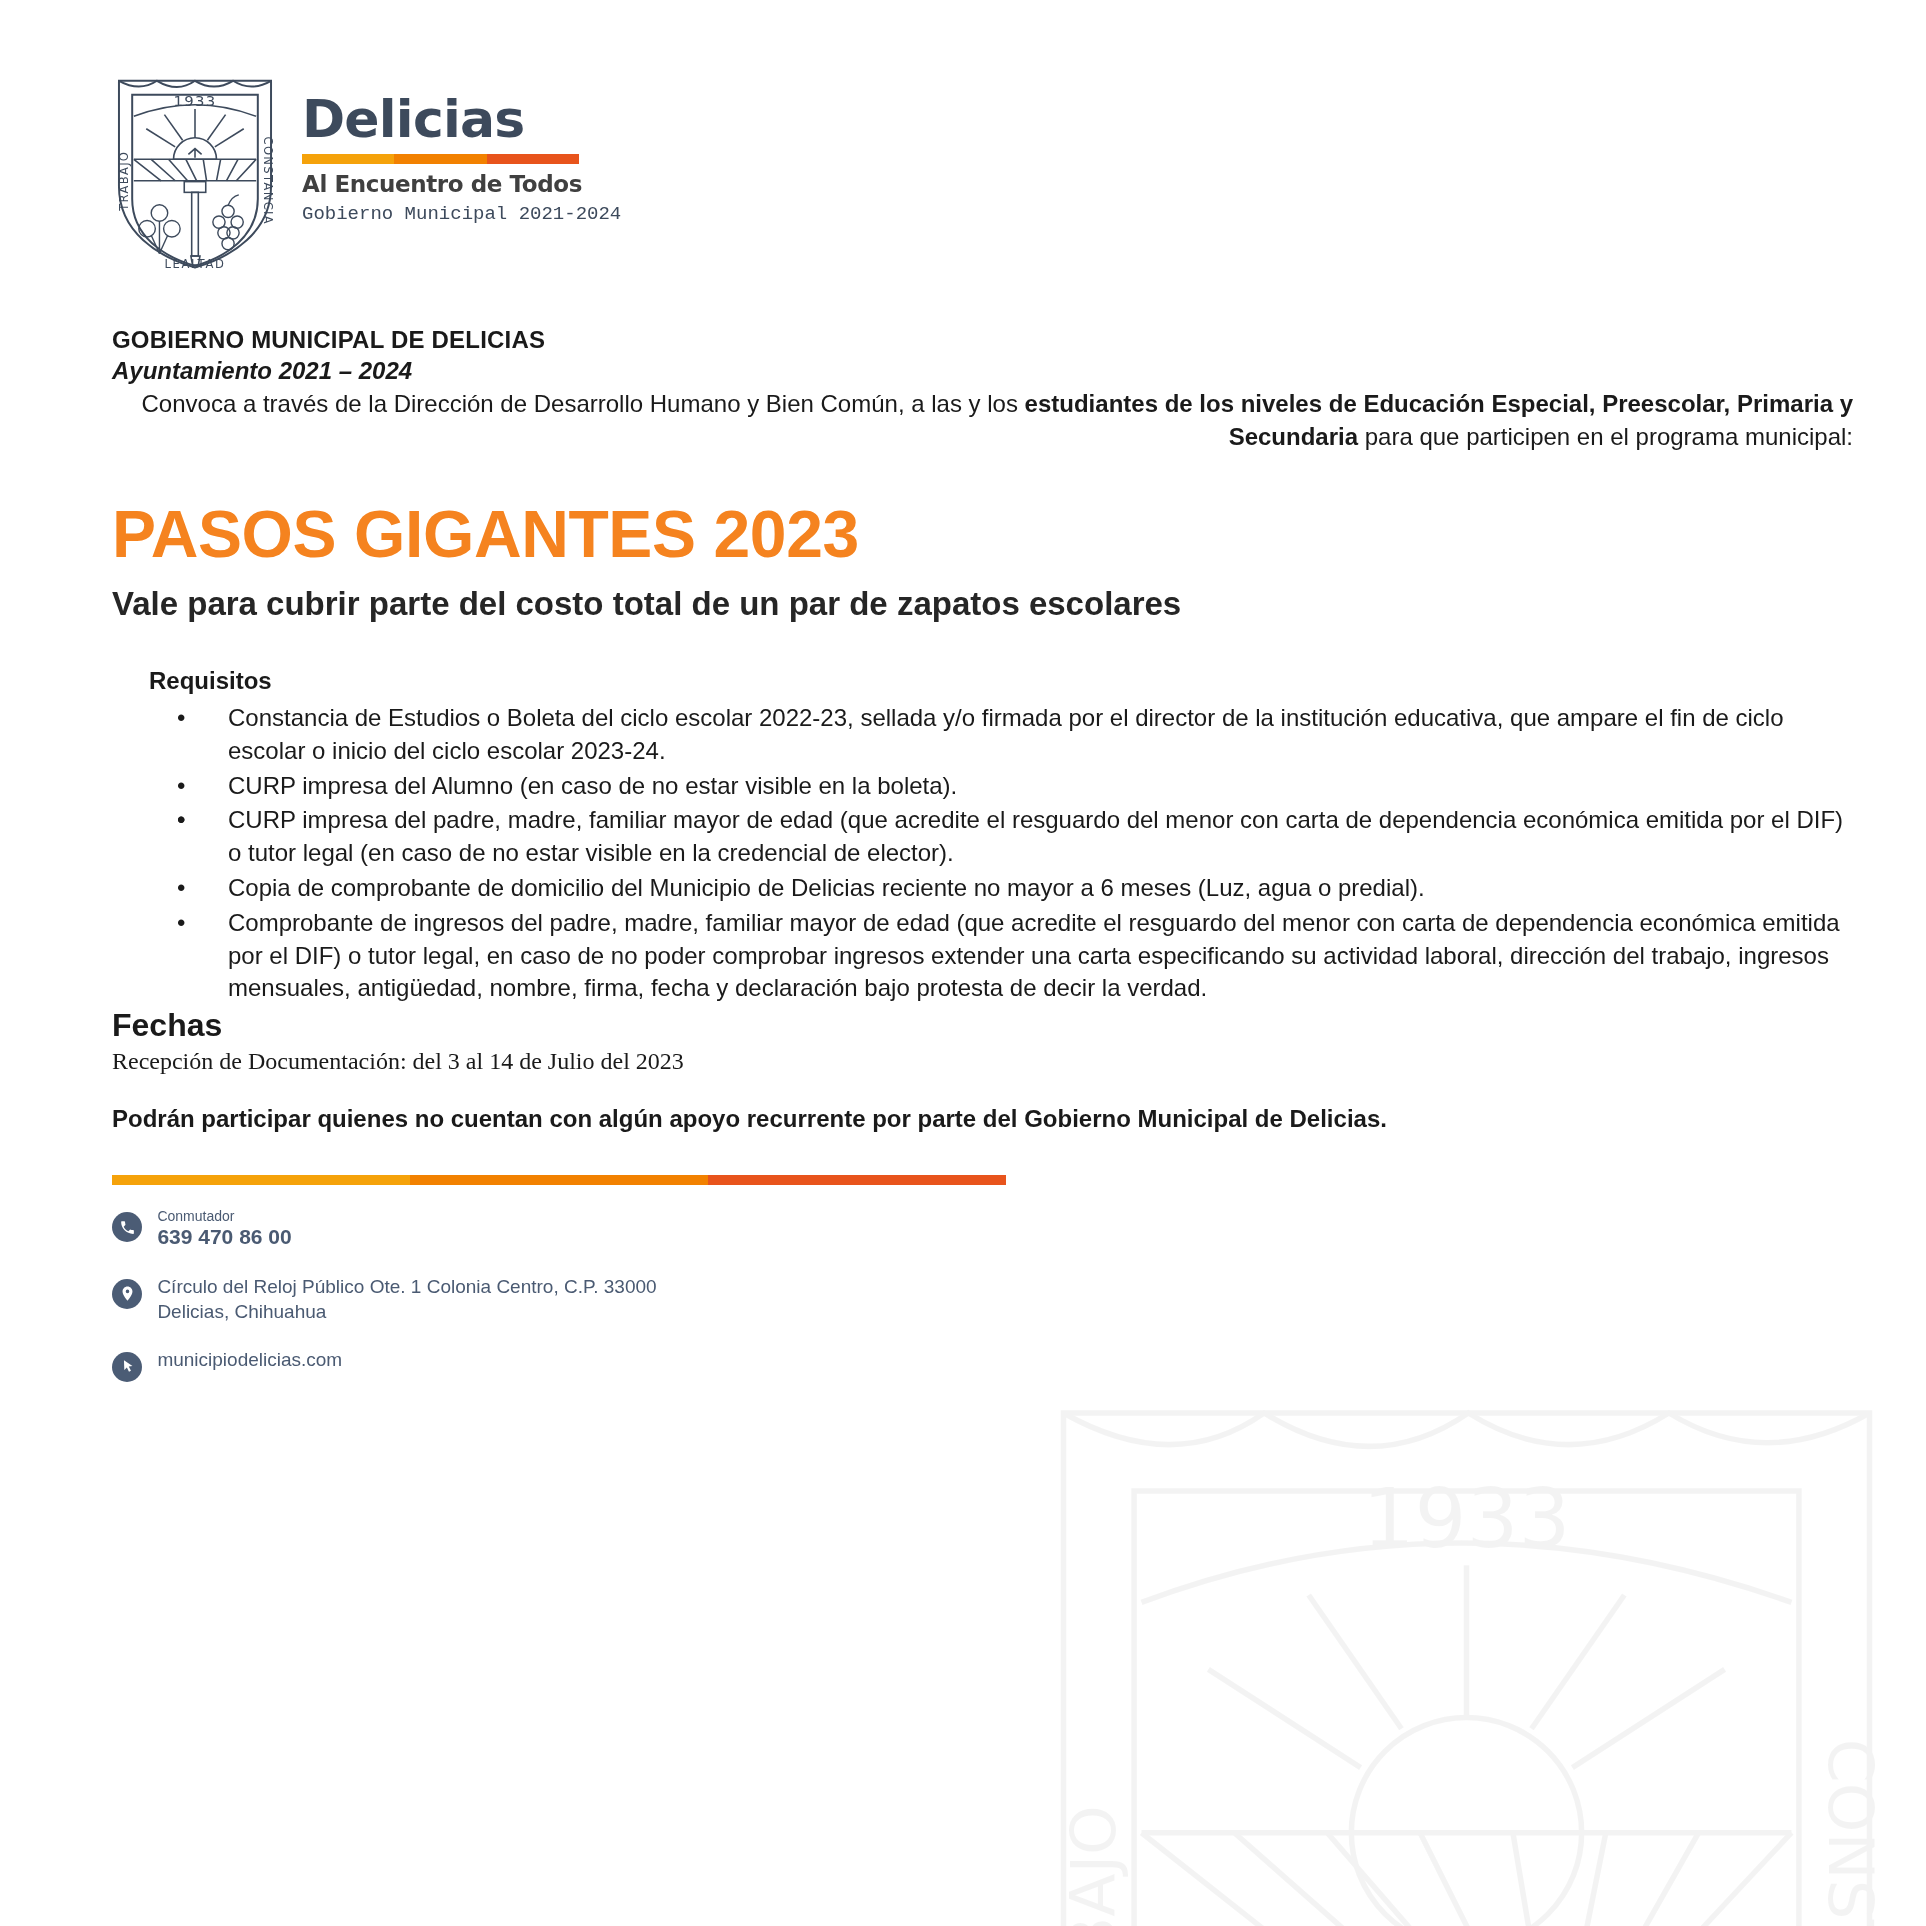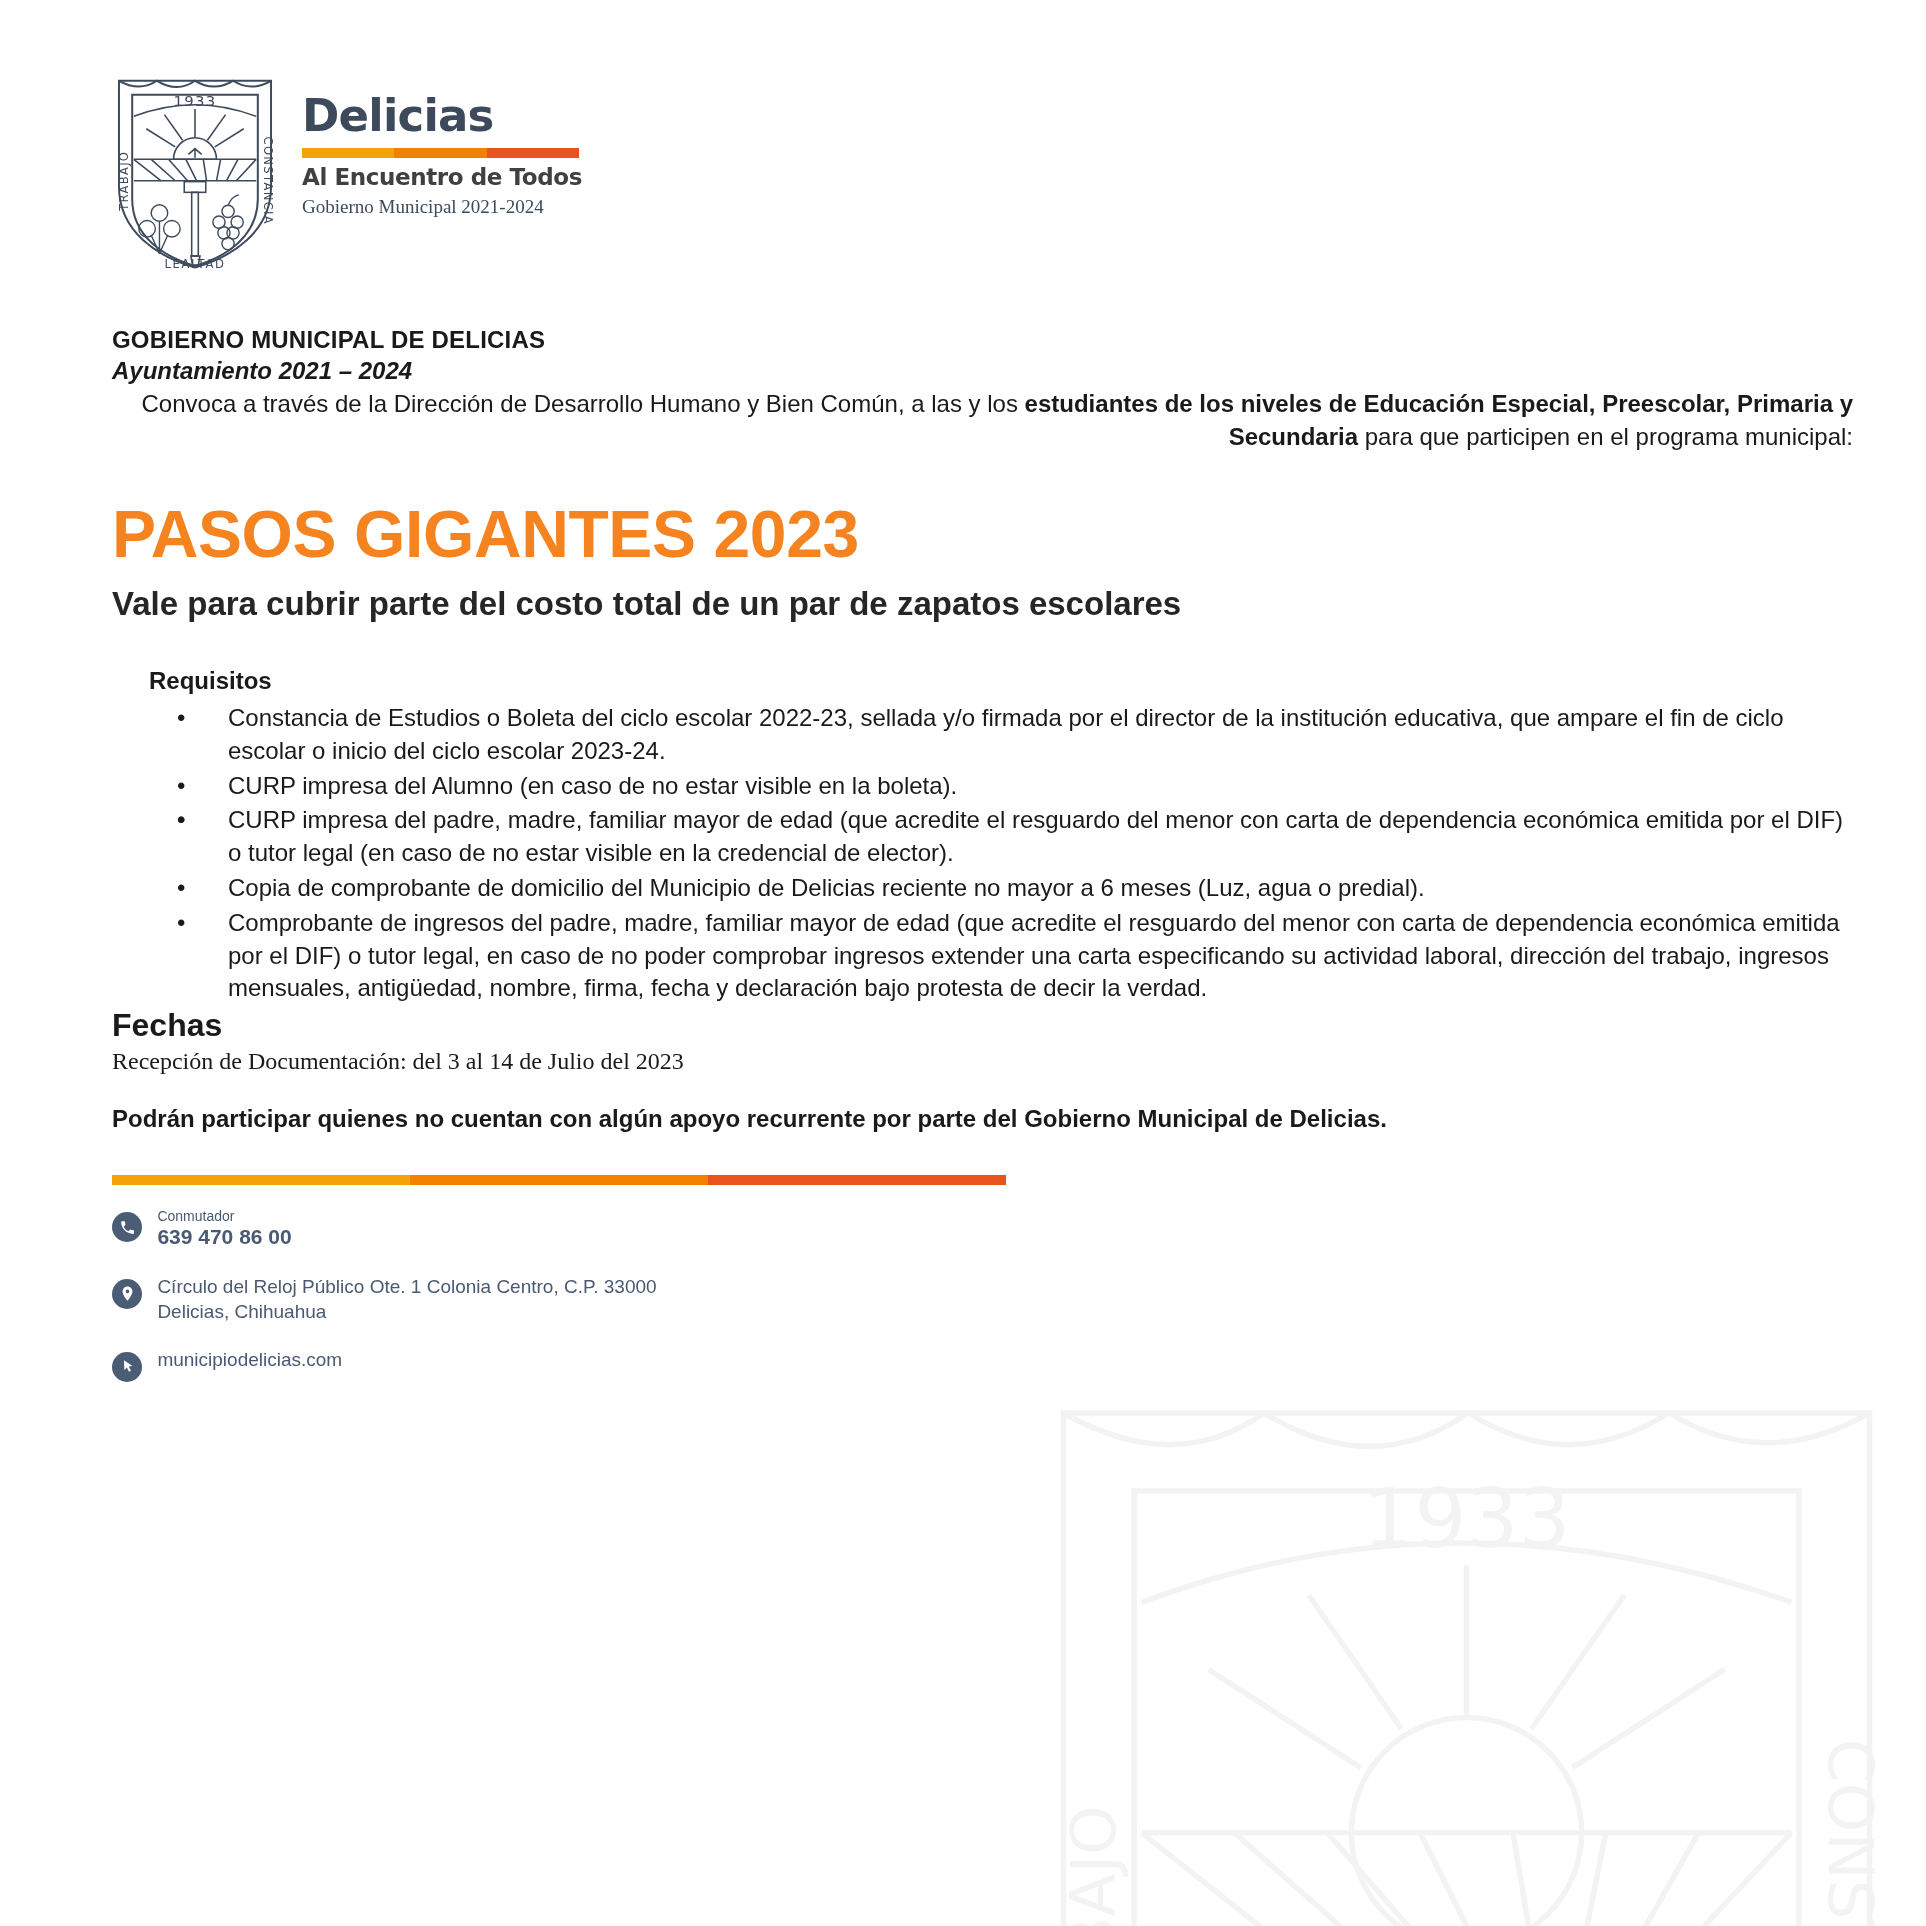--- a/index.html
+++ b/index.html
@@ -29,21 +29,21 @@
     position: relative;
     z-index: 2;
     padding: 75px 112px 0 112px;
   }
 
   
   .logo-row { display: flex; align-items: flex-start; gap: 24px; height: 200px; }
   .crest { width: 166px; height: 200px; flex: 0 0 auto; }
   .wordmark { padding-top: 20px; }
   .wordmark-title {
-    font-size: 45px;
+    font-size: 52px;
     font-weight: 700;
     letter-spacing: -0.8px;
     color: #3d4a5c;
     line-height: 0.95;
     font-family: "DejaVu Sans", sans-serif;
   }
   .wordmark-bar { display: flex; width: 277px; height: 10px; margin: 10px 0 8.5px 0; }
   .wb1 { flex: 1 1 0; background: #f5a20a; }
   .wb2 { flex: 1 1 0; background: #f28100; }
   .wb3 { flex: 1 1 0; background: #e8541c; }
@@ -54,21 +54,21 @@
     letter-spacing: -0.4px;
     line-height: 1;
     font-family: "DejaVu Sans", sans-serif;
   }
   .wordmark-gov {
     font-size: 19px;
     font-weight: 400;
     color: #3d4a5c;
     letter-spacing: 0px;
     margin-top: 7px;
-    font-family: Liberation Serif, serif;
+    font-family: Liberation Mono, monospace;
   }
 
   
   .intro { margin-top: 50px; }
   .intro-line1 {
     font-size: 24px; font-weight: 700; letter-spacing: 0.2px;
     color: #1a1a1a; line-height: 1.25;
   }
   .intro-line2 {
     font-size: 24px; font-weight: 700; font-style: italic;

